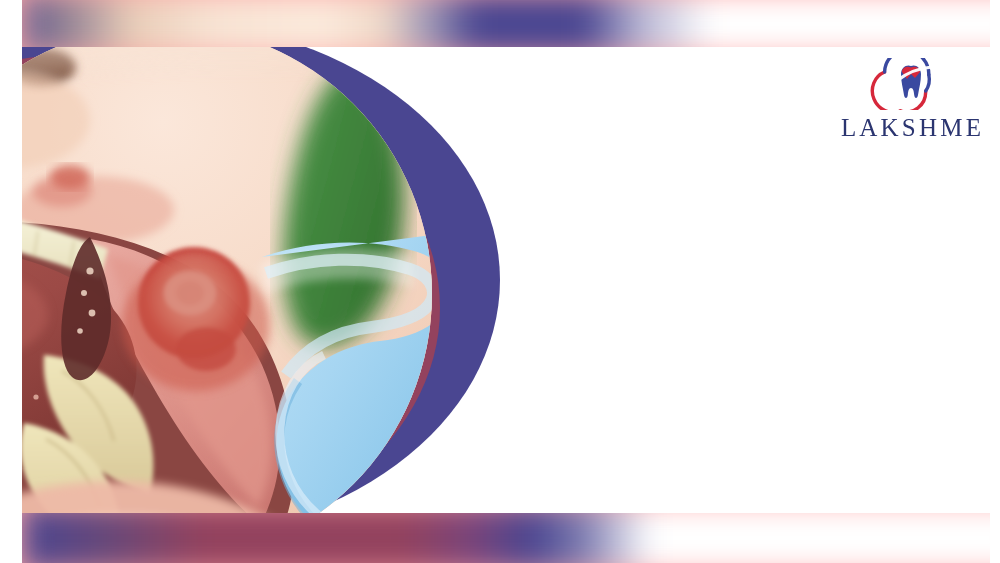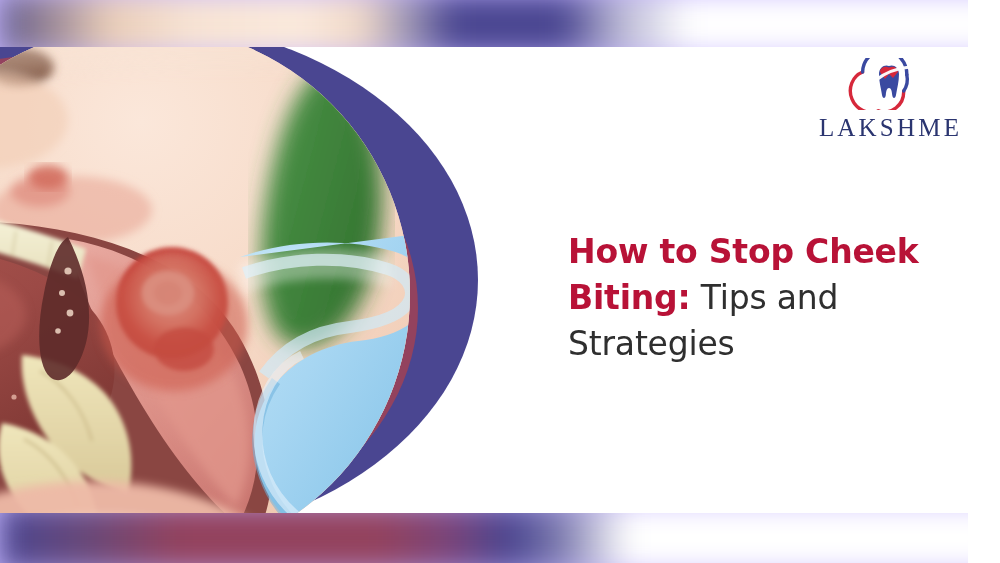--- a/index.html
+++ b/index.html
@@ -9,21 +9,22 @@
   }
   body {
     font-family: "Liberation Sans", sans-serif;
   }
 
   #banner {
     position: relative;
     width: 968px;
     height: 563px;
     overflow: hidden;
-    background: #c4b5fd;
+    background: #fca5a5;
+    margin-left: 22px;
   }
 
   
   .band {
     position: absolute;
     left: 0;
     width: 1000px;
     filter: blur(14px);
     z-index: 0;
   }
@@ -355,17 +356,14 @@
                C71.4 41 68.6 41 68 37 C67 30 65 24 65 16 Z" fill="#3a49a0"></path>
 
       <path d="M66 14 C66 10 70.5 7.5 75 9.6 C79.5 7.5 84 10 84 14
                L79 20 L75 16 L71 21 Z" fill="#d6283b"></path>
 
       <path d="M62 22 C72 14 86 10 96 9" fill="none" stroke="#ffffff" stroke-width="3.2" stroke-linecap="round" opacity="0.95"></path>
     </svg>
     <div class="logo-word">LAKSHME</div>
   </div>
 
-  <div id="headline">
-    <span class="accent">How to Stop Cheek Biting:</span><span class="plain"> Tips and Strategies</span>
-  </div>
 
 </div>
 
 </body></html>

